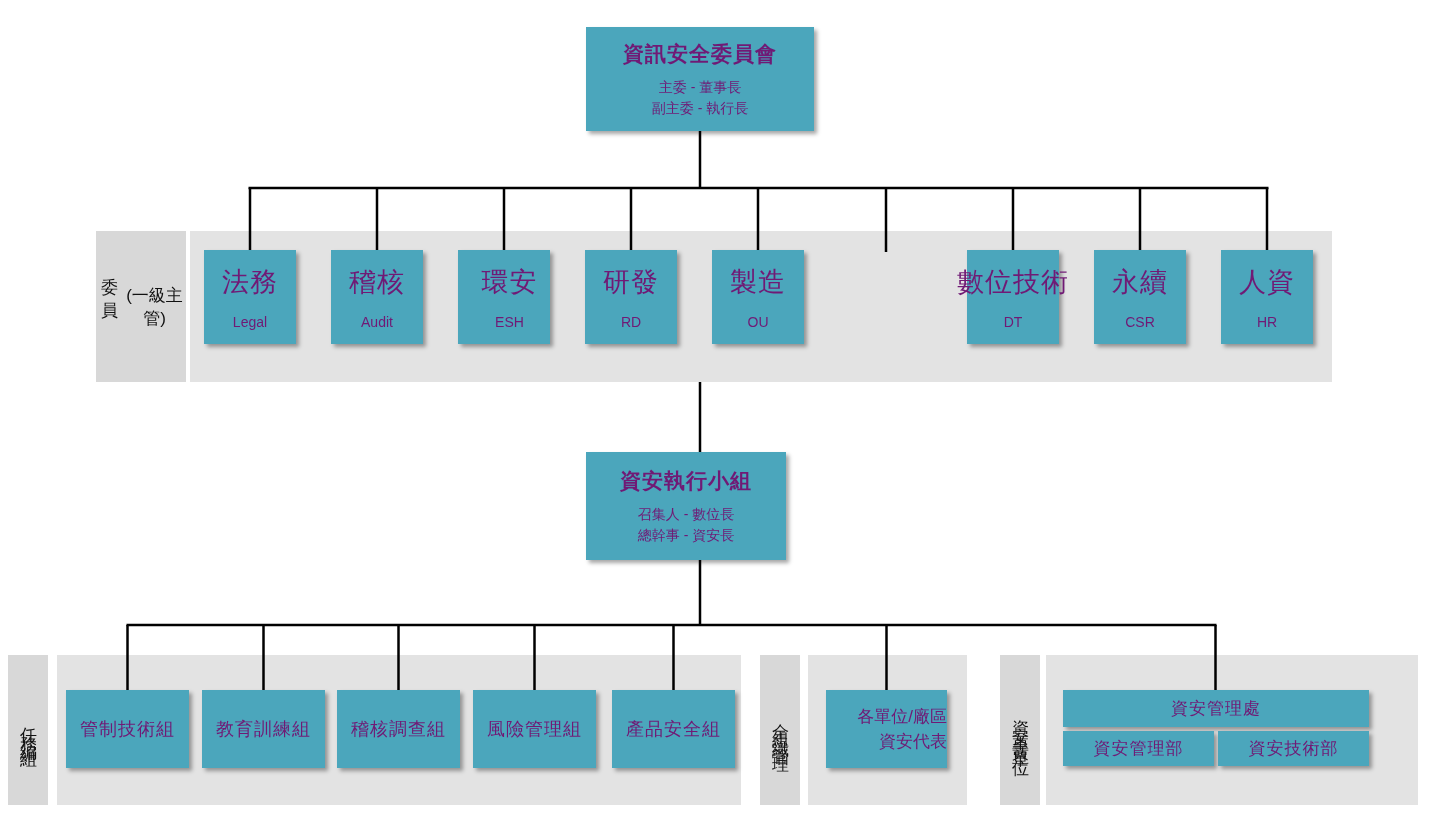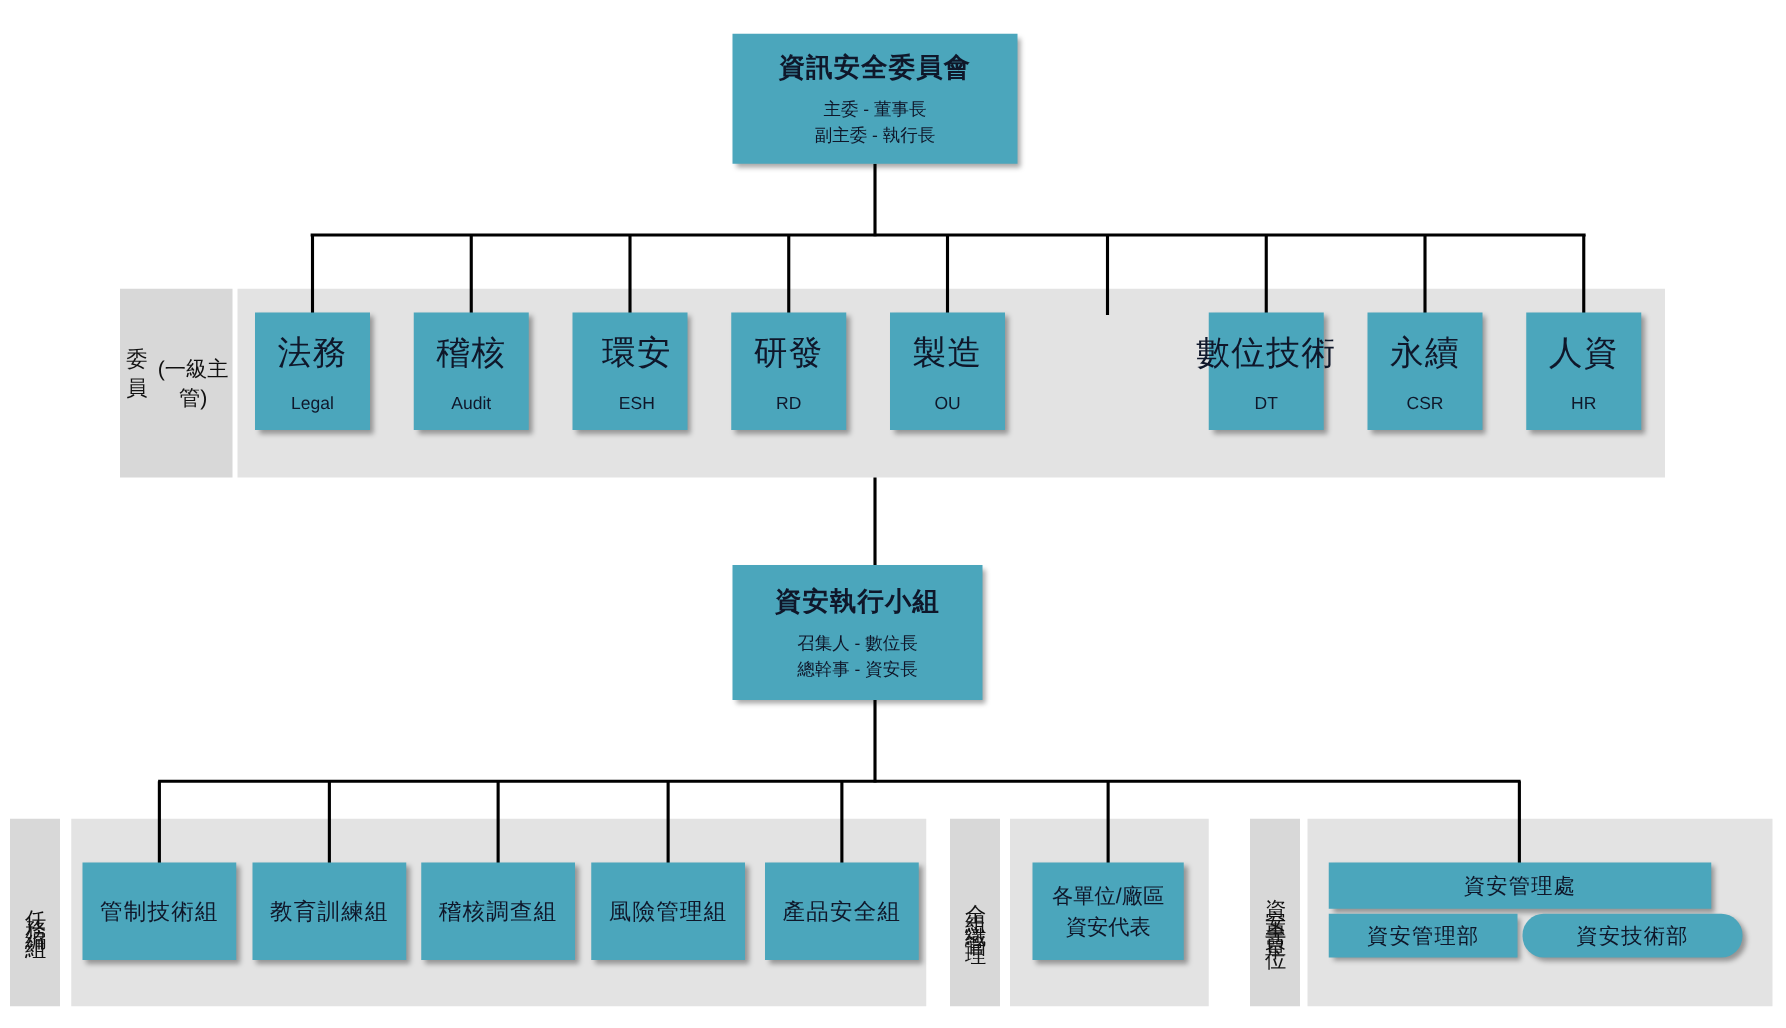--- a/index.html
+++ b/index.html
@@ -18,21 +18,21 @@
   .label-band { background: #d8d8d8; }
   .connectors {
     position: absolute;
     left: 0; top: 0;
     width: 1429px; height: 822px;
     pointer-events: none;
   }
   .box {
     position: absolute;
     background: #4ba6bc;
-    color: #0f172a;
+    color: #701a75;
     display: flex;
     flex-direction: column;
     align-items: center;
     justify-content: center;
     text-align: center;
     box-shadow: 3px 3px 4px rgba(0,0,0,0.35);
     box-sizing: border-box;
   }
   .top-box    { left: 586px; top: 27px;  width: 228px; height: 104px; }
   .exec-box   { left: 586px; top: 452px; width: 200px; height: 108px; }
@@ -43,26 +43,26 @@
   .mem-zh { font-size: 27px; margin-bottom: 14px; letter-spacing: 1px; white-space: nowrap; }
   .mem-en { font-size: 14px; }
   .mem-0 { left: 204px; } .mem-1 { left: 331px; } .mem-2 { left: 458px; padding-left: 11px; }
   .mem-3 { left: 585px; } .mem-4 { left: 712px; } .mem-5 { left: 840px; }
   .mem-6 { left: 967px; } .mem-7 { left: 1094px; } .mem-8 { left: 1221px; }
 
   .task { top: 690px; width: 123px; height: 78px; font-size: 18px; letter-spacing: 1px; }
   .task-0 { left: 66px; }  .task-1 { left: 202px; } .task-2 { left: 337px; }
   .task-3 { left: 473px; } .task-4 { left: 612px; }
 
-  .orgwide-box { left: 826px; top: 690px; width: 121px; height: 78px; font-size: 17px; line-height: 1.5; }
+  .orgwide-box { left: 826px; top: 690px; width: 121px; height: 78px; font-size: 17px; line-height: 1.5; align-items: flex-end; }
 
   .division-box { left: 1063px; top: 690px; width: 306px; height: 37px; font-size: 17px; letter-spacing: 1px; }
   .dept-box     { top: 731px; height: 35px; font-size: 17px; letter-spacing: 1px; }
   .dept-1 { left: 1063px; width: 151px; }
-  .dept-2 { left: 1218px; width: 176px; border-radius: 17px; }
+  .dept-2 { left: 1218px; width: 151px; }
 
   .committee-label-band {
     left: 96px; top: 231px; width: 90px; height: 151px;
     display: flex; flex-direction: row; align-items: center; justify-content: center;
     font-size: 17px; color: #111; text-align: center;
   }
   .committee-label-band .l1 { margin-bottom: 16px; }
   .committee-band { left: 190px; top: 231px; width: 1142px; height: 151px; }
 
   .bottom-band { top: 655px; height: 150px; }

